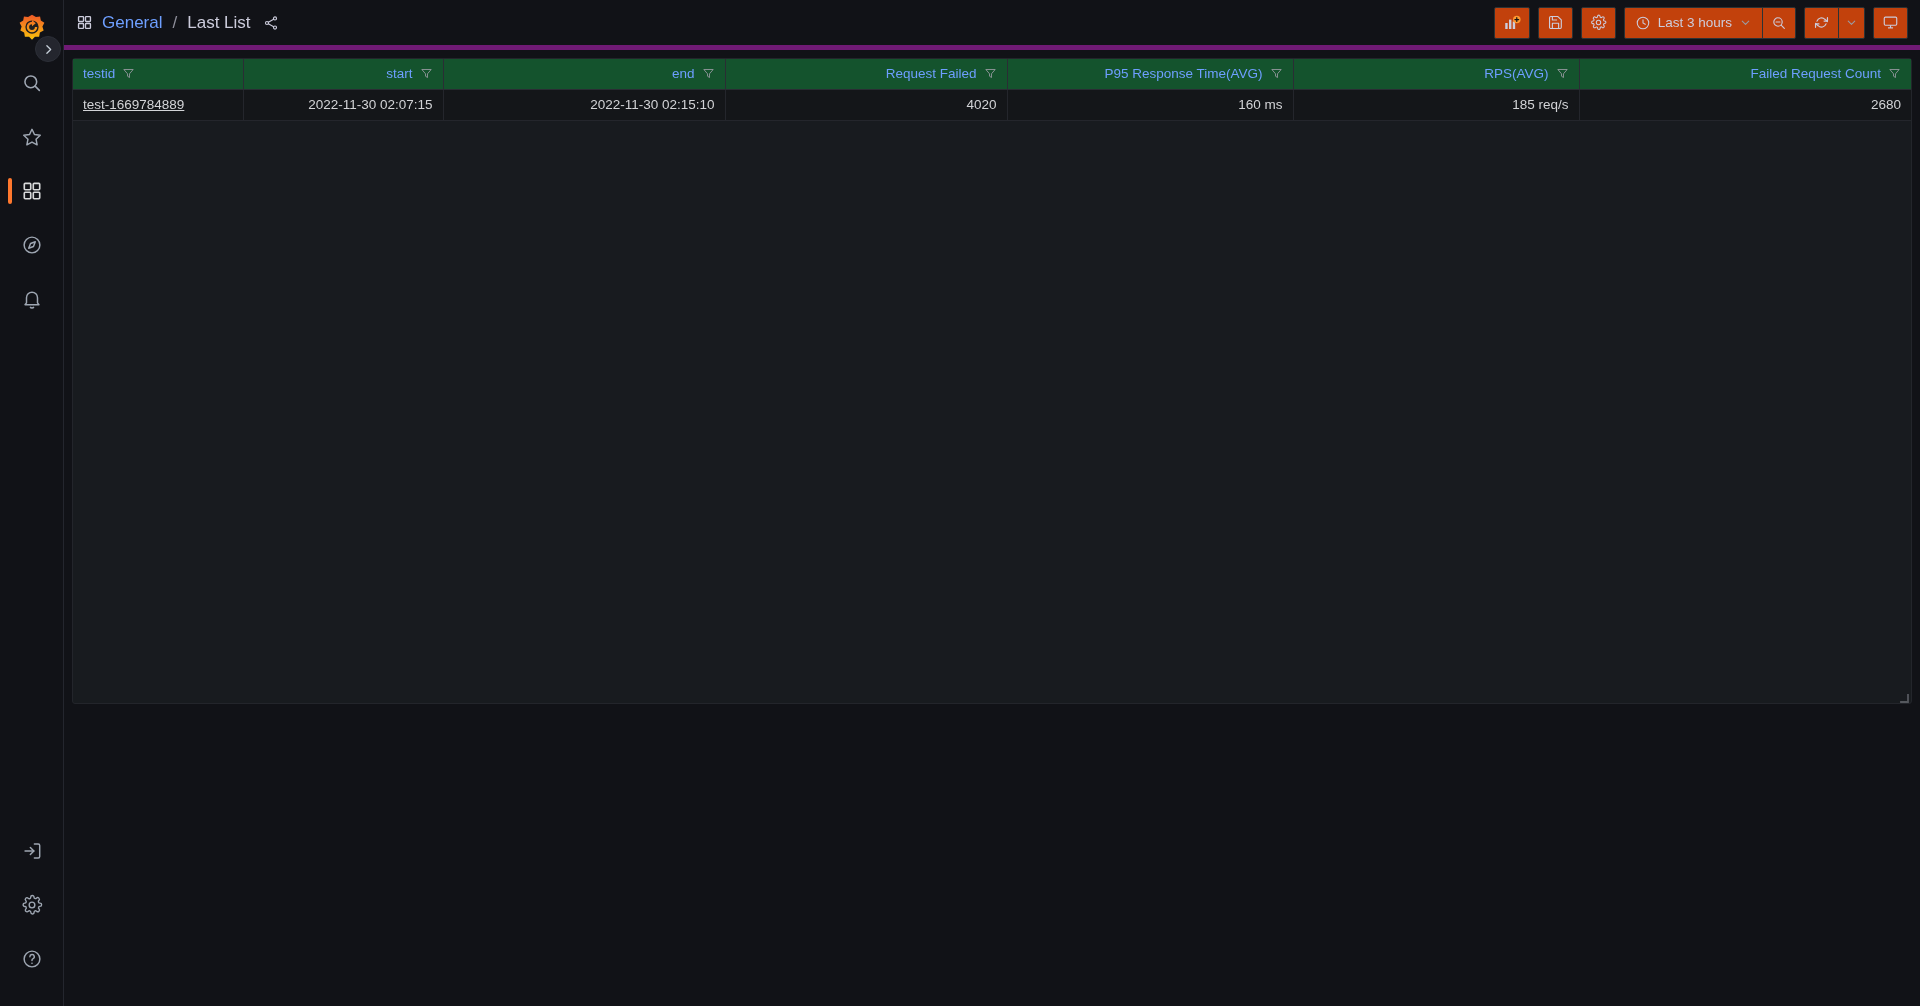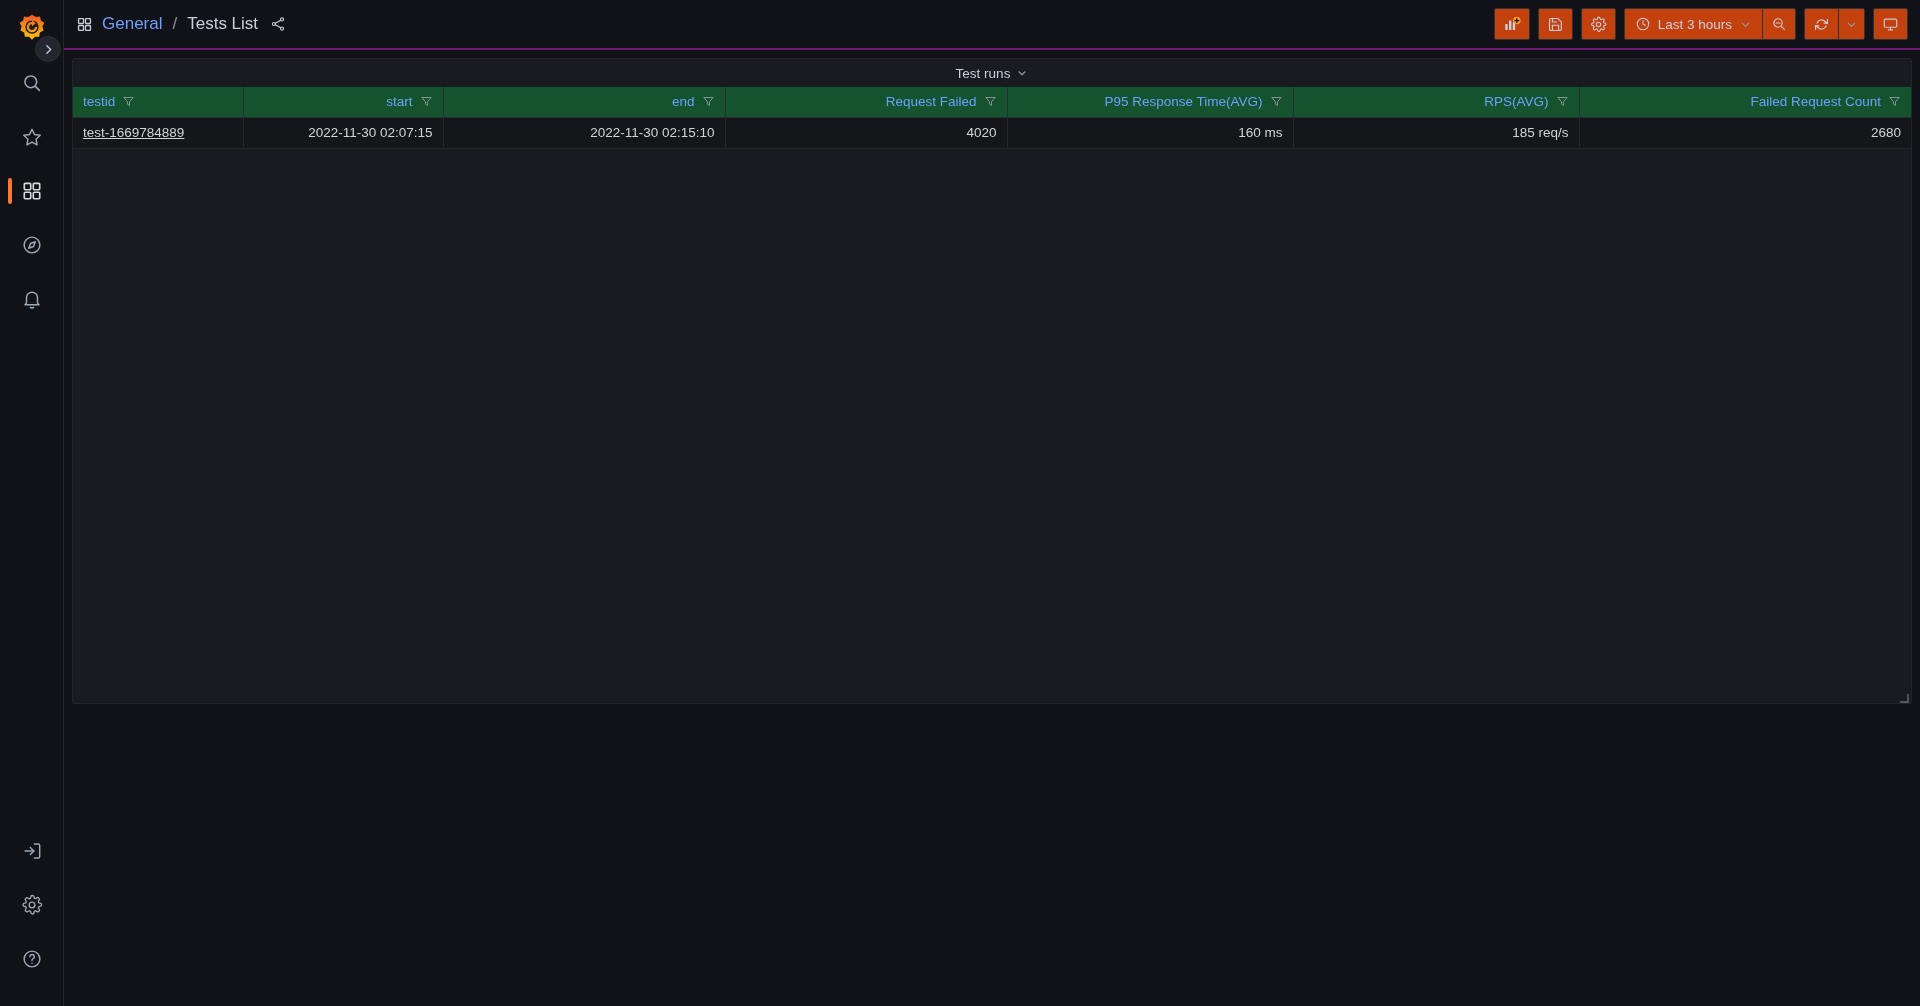--- a/index.html
+++ b/index.html
@@ -79,21 +79,21 @@
 
   
   #dashboard-header {
     height: 50px;
     flex: 0 0 50px;
     display: flex;
     align-items: center;
     justify-content: space-between;
     padding: 0 12px 0 12px;
     background: #111217;
-    border-bottom: 2px solid #701a75;
+    border-bottom: 5px solid #701a75;
   }
   .breadcrumb {
     display: flex;
     align-items: center;
     gap: 9px;
     font-size: 17px;
     color: #ccccdc;
     white-space: nowrap;
   }
   .breadcrumb .dash-icon { color: #ccccdc; display: flex; align-items: center; }
@@ -314,21 +314,21 @@
       <span class="dash-icon">
         <svg width="17" height="17" viewBox="0 0 24 24" fill="none" stroke="currentColor" stroke-width="1.9">
             <rect x="3.6" y="3.6" width="7" height="7" rx="1"></rect>
             <rect x="13.4" y="3.6" width="7" height="7" rx="1"></rect>
             <rect x="3.6" y="13.4" width="7" height="7" rx="1"></rect>
             <rect x="13.4" y="13.4" width="7" height="7" rx="1"></rect>
           </svg>
       </span>
       <span class="crumb-link">General</span>
       <span class="crumb-sep">/</span>
-      <span class="crumb-current">Tests List</span>
+      <span class="crumb-current">Last List</span>
       <span class="share-icon">
         <svg width="16" height="16" viewBox="0 0 24 24" fill="none" stroke="currentColor" stroke-width="1.7" stroke-linecap="round">
             <circle cx="18" cy="5.2" r="2.3"></circle>
             <circle cx="6" cy="12" r="2.3"></circle>
             <circle cx="18" cy="18.8" r="2.3"></circle>
             <line x1="8" y1="10.8" x2="16" y2="6.4"></line>
             <line x1="8" y1="13.2" x2="16" y2="17.6"></line>
           </svg>
       </span>
     </div>
@@ -402,30 +402,20 @@
             <rect x="3.2" y="4.4" width="17.6" height="11.4" rx="1.6"></rect>
             <line x1="8.4" y1="19.6" x2="15.6" y2="19.6"></line>
             <line x1="12" y1="15.8" x2="12" y2="19.6"></line>
           </svg>
       </div>
     </div>
   </header>
 
   <div id="dashboard-canvas">
     <section id="panel-test-runs">
-      <div class="panel-header">
-        <div class="panel-title">
-          <span>Test runs</span>
-          <span style="display:flex;color:#9a9ba3;">
-            <svg width="12" height="12" viewBox="0 0 24 24" fill="none" stroke="currentColor" stroke-width="2.2" stroke-linecap="round" stroke-linejoin="round">
-                <polyline points="6 9.5 12 15.5 18 9.5"></polyline>
-              </svg>
-          </span>
-        </div>
-      </div>
 
       <div class="panel-body">
         <table class="data-table">
           <colgroup id="table-colgroup">
               <col style="width: 170px;">
               <col style="width: 200px;">
               <col style="width: 282px;">
               <col style="width: 282px;">
               <col style="width: 286px;">
               <col style="width: 286px;">

